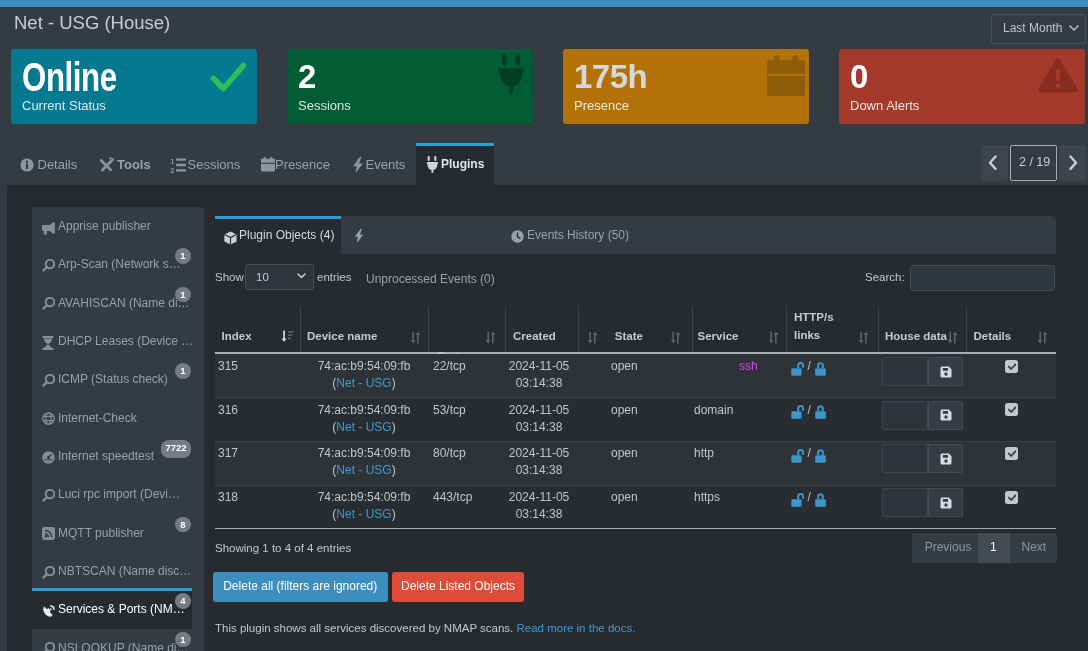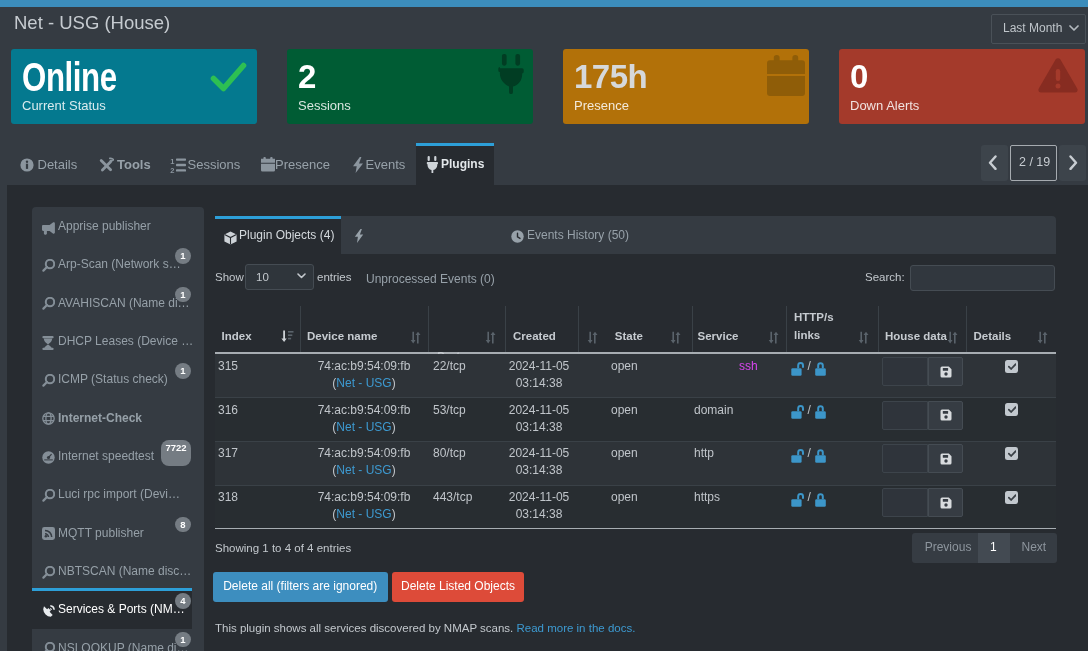--- a/index.html
+++ b/index.html
@@ -152,31 +152,31 @@
 <div class="abs" style="left:175px;top:363.485px;width:16px;height:15.5px;background:#757c83;border-radius:8px;">
       <div style="text-align:center;font-size:9.5px;font-weight:bold;color:#fff;line-height:15.5px;">1</div>
     </div>
 <svg class="ic" style="left:42px;top:412.315px" width="13" height="13" viewBox="0 0 13 13">
       <g stroke="#848e97" stroke-width="1.3" fill="none">
         <circle cx="6.5" cy="6.5" r="5.7"></circle>
         <ellipse cx="6.5" cy="6.5" rx="2.6" ry="5.7"></ellipse>
         <path d="M1 4.3 h11 M1 8.7 h11"></path>
       </g>
     </svg>
-<div class="abs" style="left:58px;top:411.815px;font-size:12px;color:#96a0a8;font-weight:700;white-space:nowrap;line-height:1.15;">Internet-Check</div>
+<div class="abs" style="left:58px;top:411.815px;font-size:12px;color:#96a0a8;font-weight:400;white-space:nowrap;line-height:1.15;">Internet-Check</div>
 <svg class="ic" style="left:42px;top:450.64500000000004px" width="13" height="13" viewBox="0 0 13 13">
       <circle cx="6.5" cy="6.5" r="6.2" fill="#848e97"></circle>
       <g stroke="#353b42" stroke-width="1.2" fill="none">
         <path d="M6.5 6.5 L9.6 3.2"></path>
         <circle cx="6.5" cy="6.5" r="1.6" fill="#353b42" stroke="none"></circle>
         <path d="M2.2 8.9 h8.6" stroke-width="1"></path>
       </g>
     </svg>
 <div class="abs" style="left:58px;top:450.14500000000004px;font-size:12px;color:#96a0a8;font-weight:400;white-space:nowrap;line-height:1.15;">Internet speedtest</div>
-<div class="abs" style="left:161px;top:440.14500000000004px;width:30px;height:26px;background:#757c83;border-radius:8px;">
+<div class="abs" style="left:161px;top:440.14500000000004px;width:30px;height:18px;background:#757c83;border-radius:8px;">
       <div style="text-align:center;font-size:9.5px;font-weight:bold;color:#fff;line-height:15.5px;">7722</div>
     </div>
 <svg class="ic" style="left:42px;top:488.975px" width="13" height="13" viewBox="0 0 13 13">
       <circle cx="8" cy="5" r="4.2" stroke="#848e97" stroke-width="2" fill="none"></circle>
       <path d="M5 8 L1.4 11.6" stroke="#848e97" stroke-width="2.2" stroke-linecap="round"></path>
     </svg>
 <div class="abs" style="left:58px;top:488.475px;font-size:12px;color:#96a0a8;font-weight:400;white-space:nowrap;line-height:1.15;">Luci rpc import (Devi…</div>
 <svg class="ic" style="left:42px;top:527.305px" width="13" height="13" viewBox="0 0 13 13">
       <rect x="0" y="0" width="13" height="13" rx="2.4" fill="#848e97"></rect>
       <g stroke="#353b42" stroke-width="1.5" fill="none">

